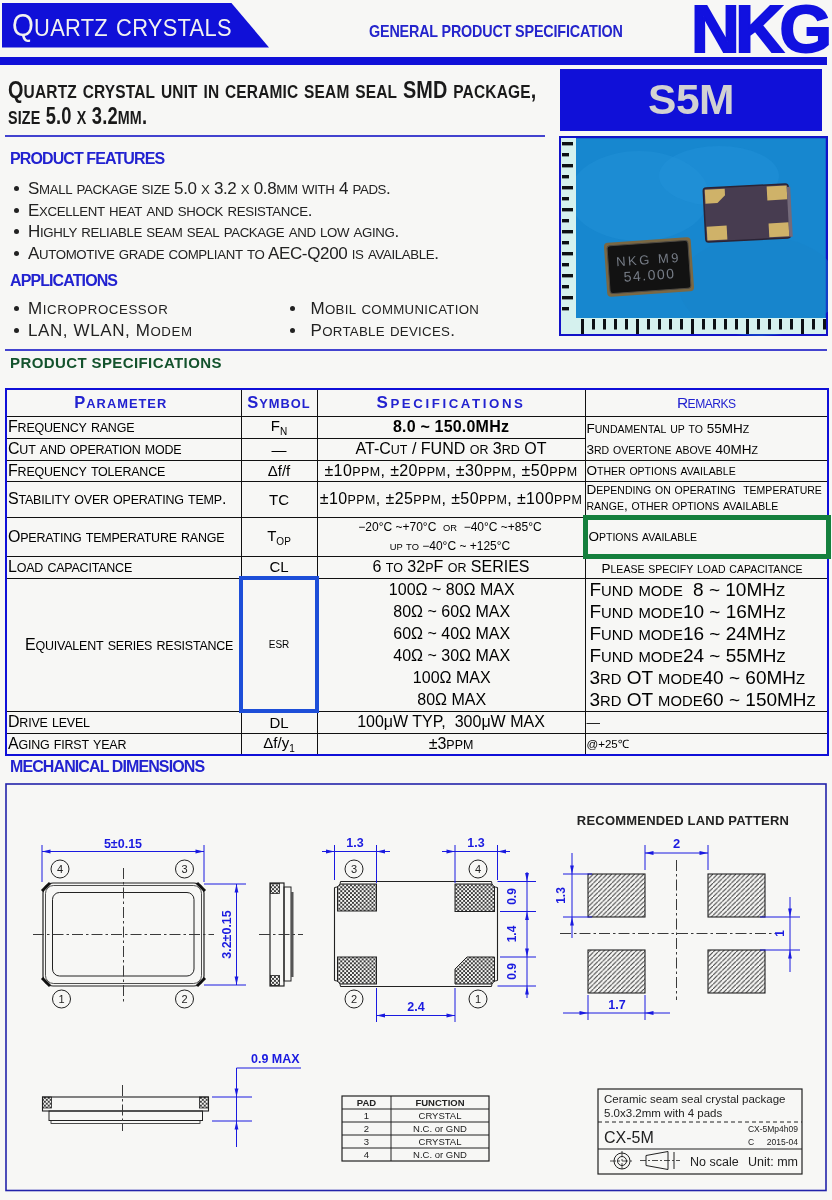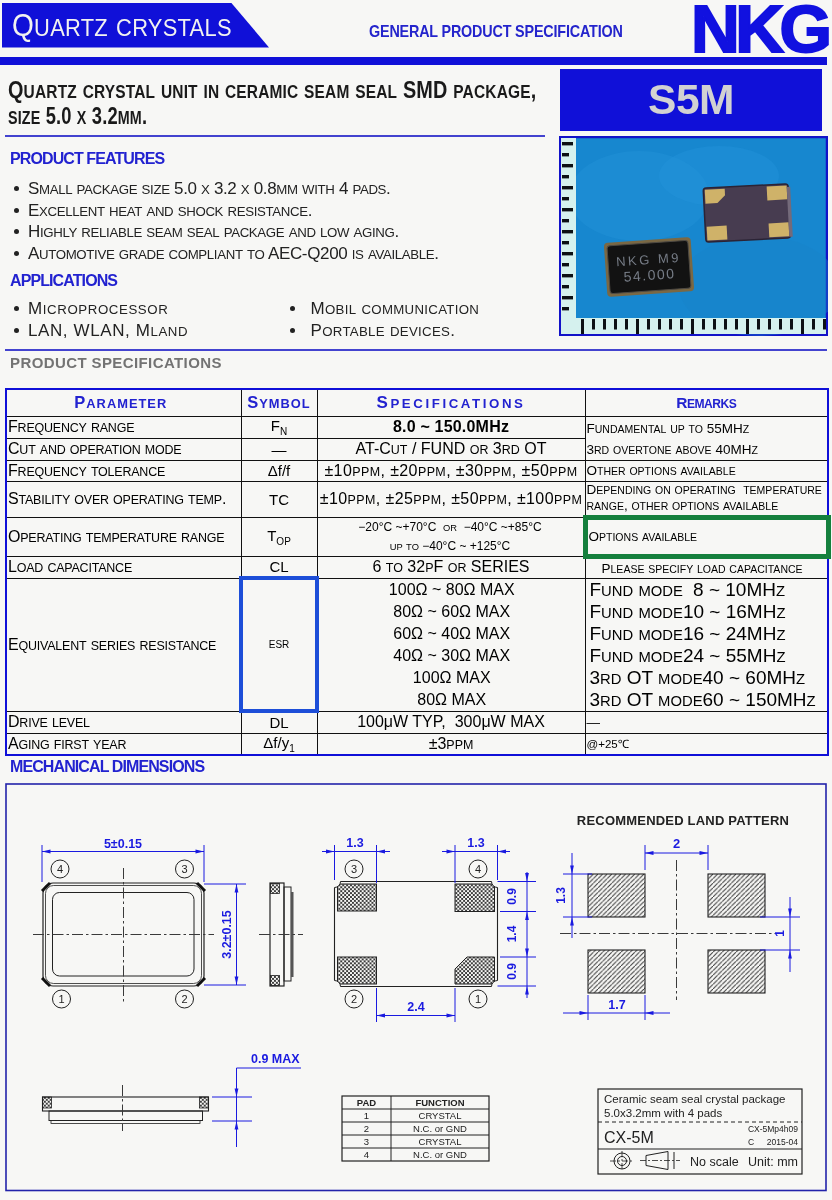--- a/index.html
+++ b/index.html
@@ -86,41 +86,41 @@
 <div class="a" style="left:14.4px;top:207.5px;width:5px;height:5px;border-radius:50%;background:#222"></div>
 <div class="a" style="left:28px;top:200.5px;font-size:17px;color:#222;letter-spacing:-0.35px">E<span class="s">XCELLENT</span> <span class="s">HEAT</span> <span class="s">AND</span> <span class="s">SHOCK</span> <span class="s">RESISTANCE</span>.</div>
 <div class="a" style="left:14.4px;top:229px;width:5px;height:5px;border-radius:50%;background:#222"></div>
 <div class="a" style="left:28px;top:222px;font-size:17px;color:#222;letter-spacing:-0.35px">H<span class="s">IGHLY</span> <span class="s">RELIABLE</span> <span class="s">SEAM</span> <span class="s">SEAL</span> <span class="s">PACKAGE</span> <span class="s">AND</span> <span class="s">LOW</span> <span class="s">AGING</span>.</div>
 <div class="a" style="left:14.4px;top:250.5px;width:5px;height:5px;border-radius:50%;background:#222"></div>
 <div class="a" style="left:28px;top:243.5px;font-size:17px;color:#222;letter-spacing:-0.35px">A<span class="s">UTOMOTIVE</span> <span class="s">GRADE</span> <span class="s">COMPLIANT</span> <span class="s">TO</span> AEC-Q200 <span class="s">IS</span> <span class="s">AVAILABLE</span>.</div>
 <div class="a" style="left:10px;top:272px;font-size:16px;font-weight:bold;color:#2222d0;letter-spacing:-0.9px">APPLICATIONS</div>
 <div class="a" style="left:14.4px;top:306px;width:5px;height:5px;border-radius:50%;background:#222"></div>
 <div class="a" style="left:28px;top:299px;font-size:17px;color:#222;letter-spacing:0.6px">M<span class="s">ICROPROCESSOR</span></div>
 <div class="a" style="left:14.4px;top:327.5px;width:5px;height:5px;border-radius:50%;background:#222"></div>
-<div class="a" style="left:28px;top:320.5px;font-size:17px;color:#222;letter-spacing:0.6px">LAN, WLAN, M<span class="s">LAND</span></div>
+<div class="a" style="left:28px;top:320.5px;font-size:17px;color:#222;letter-spacing:0.6px">LAN, WLAN, M<span class="s">ODEM</span></div>
 <div class="a" style="left:290px;top:306px;width:5px;height:5px;border-radius:50%;background:#222"></div>
 <div class="a" style="left:310.5px;top:299px;font-size:17px;color:#222;letter-spacing:0.3px">M<span class="s">OBIL</span> <span class="s">COMMUNICATION</span></div>
 <div class="a" style="left:290px;top:327.5px;width:5px;height:5px;border-radius:50%;background:#222"></div>
 <div class="a" style="left:310.5px;top:320.5px;font-size:17px;color:#222;letter-spacing:0.3px">P<span class="s">ORTABLE</span> <span class="s">DEVICES</span>.</div>
 <div class="a" style="left:5px;top:348.5px;width:822px;height:2px;background:#4343cf"></div>
-<div class="a" style="left:10px;top:354px;font-size:15px;font-weight:bold;letter-spacing:0.4px;color:#737373">PRODUCT SPECIFICATIONS</div>
+<div class="a" style="left:10px;top:354px;font-size:15px;font-weight:bold;letter-spacing:0.4px;color:#14532d">PRODUCT SPECIFICATIONS</div>
 
 <table class="a" style="left:5px;top:388px;width:822px;border:2px solid #1010d8;border-top-width:2.5px;border-bottom-width:2.5px">
 <colgroup>
       <col style="width:235px">
       <col style="width:76px">
       <col style="width:268px">
       <col style="width:243px">
     </colgroup>
 <tbody>
 <tr style="height:27px">
  <td style="border:1px solid #111;text-align:center;font-size:16.5px;font-weight:bold;color:#2222d0;letter-spacing:1px;padding-right:6px">P<span class="s">ARAMETER</span></td>
  <td style="border:1px solid #111;text-align:center;font-size:16.5px;font-weight:bold;color:#2222d0;letter-spacing:1px">S<span class="s">YMBOL</span></td>
  <td style="border:1px solid #111;text-align:center;font-size:16.5px;font-weight:bold;color:#2222d0;letter-spacing:1px;font-size:17px;letter-spacing:2.6px">S<span class="s">PECIFICATIONS</span></td>
- <td style="border:1px solid #111;text-align:center;font-size:16.5px;font-weight:bold;color:#2222d0;letter-spacing:1px;font-size:15.5px;letter-spacing:-0.5px">R<span class="s">EMARKS</span></td>
+ <td style="border:1px solid #111;text-align:center;font-size:16.5px;font-weight:normal;color:#2222d0;letter-spacing:1px;font-size:15.5px;letter-spacing:-0.5px">R<span class="s">EMARKS</span></td>
 </tr>
 <tr style="height:21px">
  <td style="border:1px solid #111;font-size:16px;padding-left:1px;letter-spacing:-0.2px">F<span class="s">REQUENCY</span> <span class="s">RANGE</span></td>
  <td style="border:1px solid #111;text-align:center;font-size:15px">F<sub style="font-size:10px">N</sub></td>
  <td style="border:1px solid #111;text-align:center;font-size:16px;font-weight:bold;letter-spacing:0.2px">8.0 ~ 150.0MHz</td>
  <td rowspan="2" style="border:1px solid #111;font-size:13.5px;padding-left:1px;vertical-align:middle">
    <div style="height:22px;line-height:23px">F<span class="s">UNDAMENTAL</span> <span class="s">UP</span> <span class="s">TO</span> 55MH<span class="s">Z</span></div>
    <div style="height:21px;line-height:22px">3<span class="s">RD</span> <span class="s">OVERTONE</span> <span class="s">ABOVE</span> 40MH<span class="s">Z</span></div>
         </td>
 </tr>
@@ -147,21 +147,21 @@
  <td style="border:1px solid #111;text-align:center;font-size:12px;line-height:18px">−20°C ~+70°C &nbsp;<span class="s">OR</span> &nbsp;−40°C ~+85°C<br><span class="s">UP</span> <span class="s">TO</span> −40°C ~ +125°C</td>
  <td style="border:5px solid #15803d;font-size:13.5px;padding-left:1px">O<span class="s">PTIONS</span> <span class="s">AVAILABLE</span></td>
 </tr>
 <tr style="height:22px">
  <td style="border:1px solid #111;font-size:16px;padding-left:1px;letter-spacing:-0.2px">L<span class="s">OAD</span> <span class="s">CAPACITANCE</span></td>
  <td style="border:1px solid #111;text-align:center;font-size:15px">CL</td>
  <td style="border:1px solid #111;text-align:center;font-size:16px">6 <span class="s">TO</span> 32<span class="s">P</span>F <span class="s">OR</span> SERIES</td>
  <td style="border:1px solid #111;font-size:13.5px;padding-left:16px">P<span class="s">LEASE</span> <span class="s">SPECIFY</span> <span class="s">LOAD</span> <span class="s">CAPACITANCE</span></td>
 </tr>
 <tr style="height:132px">
- <td style="border:1px solid #111;font-size:16px;padding-left:1px;letter-spacing:-0.2px">E<span class="s">QUIVALENT</span> <span class="s">SERIES</span> <span class="s">RESISTANCE</span></td>
+ <td style="border:1px solid #111;font-size:16px;padding-left:18px;letter-spacing:-0.2px">E<span class="s">QUIVALENT</span> <span class="s">SERIES</span> <span class="s">RESISTANCE</span></td>
  <td style="border:4px solid #1d4ed8;text-align:center;font-size:10px">ESR</td>
  <td style="border:1px solid #111;text-align:center;font-size:16px">
           <div style="height:22px;line-height:22px">100Ω ~ 80Ω MAX</div>
           <div style="height:22px;line-height:22px">80Ω ~ 60Ω MAX</div>
           <div style="height:22px;line-height:22px">60Ω ~ 40Ω MAX</div>
           <div style="height:22px;line-height:22px">40Ω ~ 30Ω MAX</div>
           <div style="height:22px;line-height:22px">100Ω MAX</div>
           <div style="height:22px;line-height:22px">80Ω MAX</div>
         </td>
  <td style="border:1px solid #111;font-size:19px;padding-left:4px">

